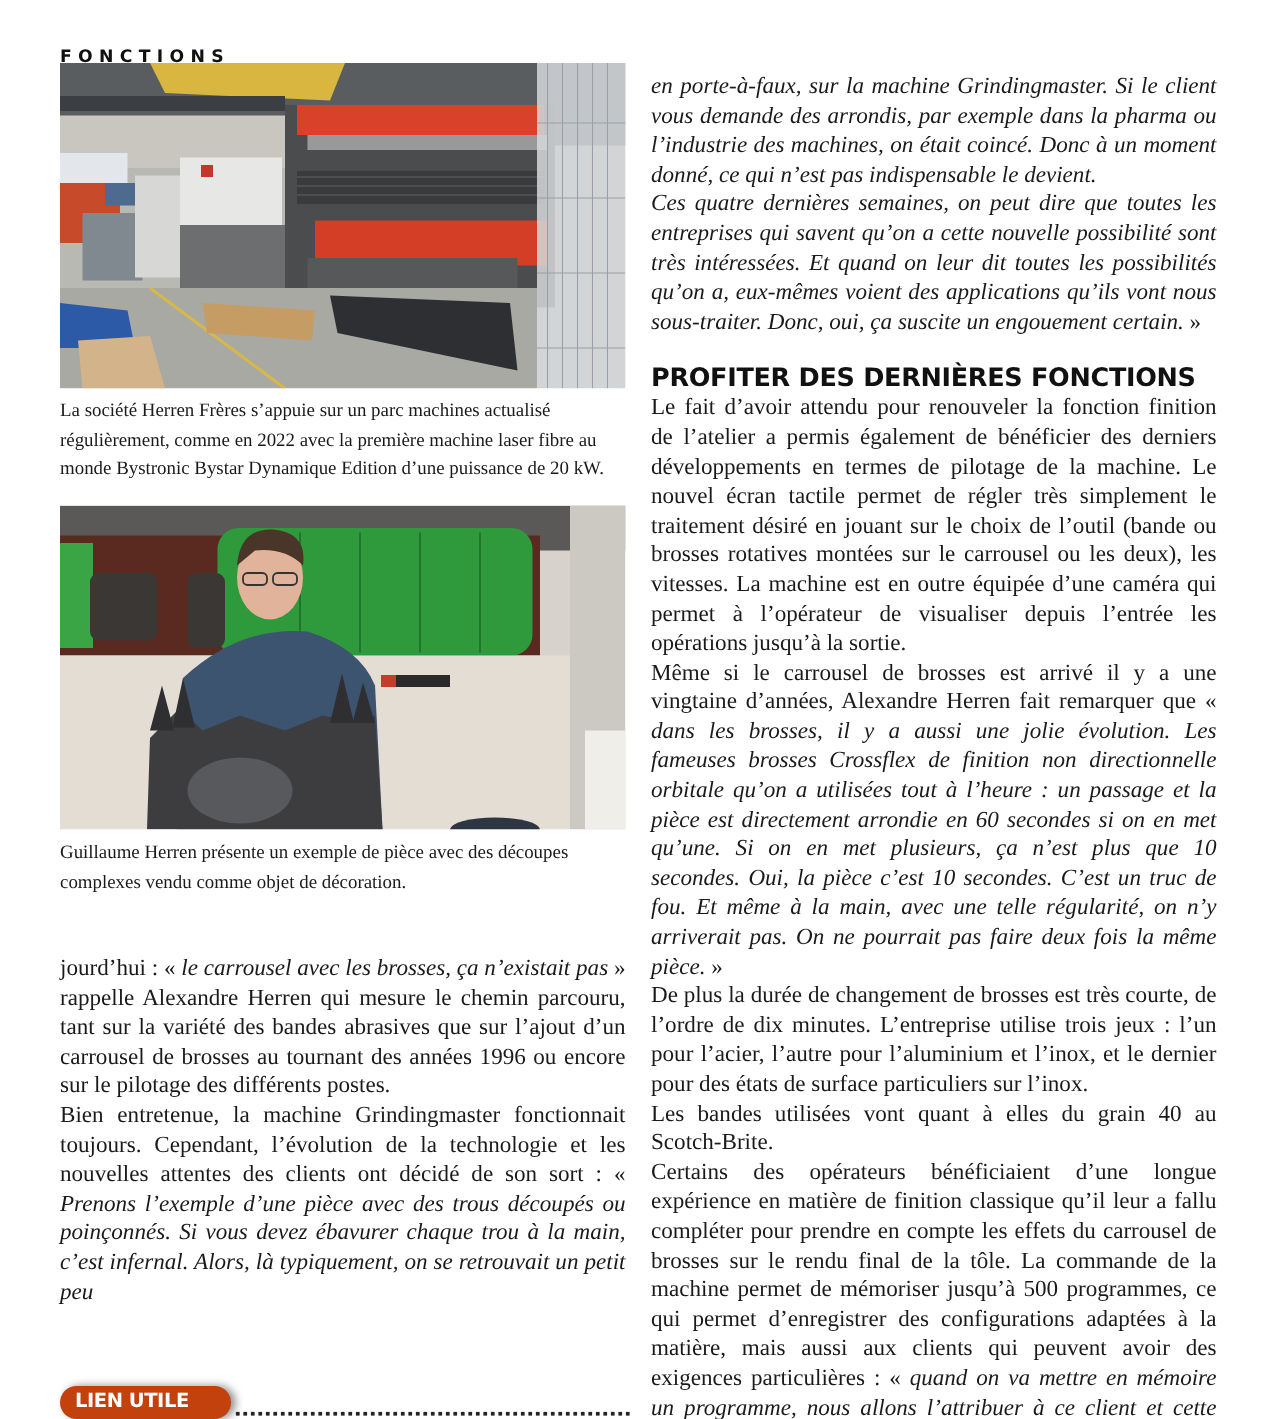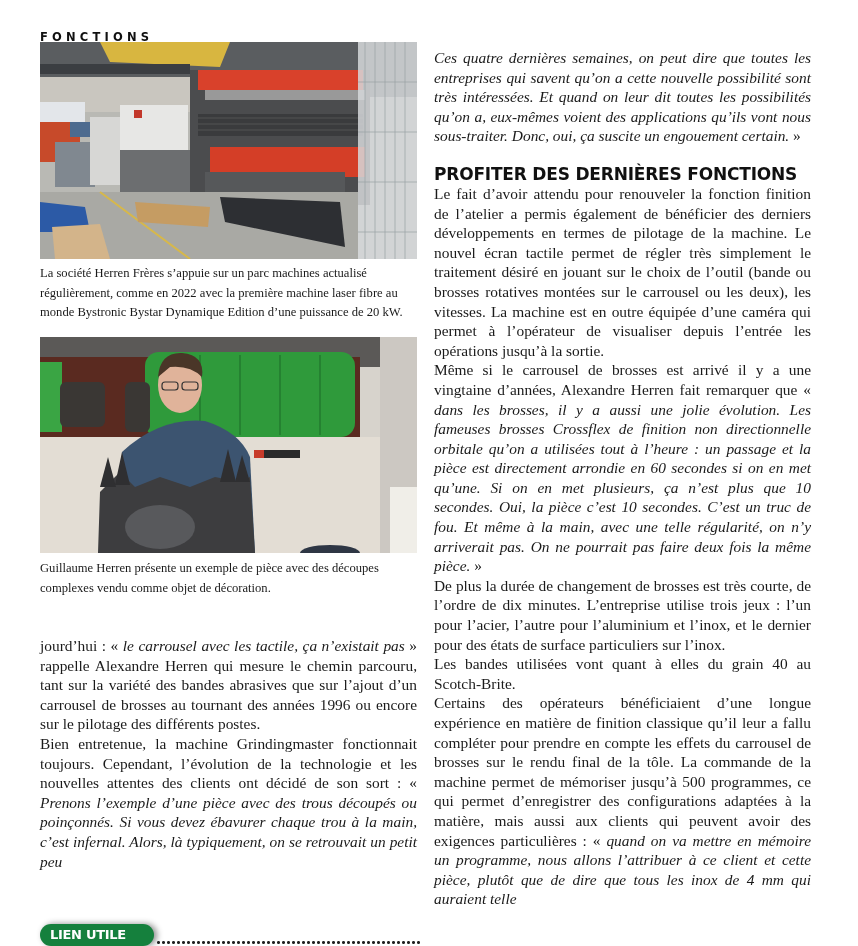--- a/index.html
+++ b/index.html
@@ -34,21 +34,21 @@
   .col em { font-style: italic; }
   #col-left-bottom { left: 40px; top: 636px; }
   #col-right { left: 434px; top: 48px; }
   .subhead {
     font-family: "DejaVu Sans", "Liberation Sans", sans-serif;
     font-weight: bold; font-size: 17px; line-height: 19px;
     letter-spacing: -0.2px; margin-top: 19px !important; color: #111;
   }
   .lien-utile {
     position: absolute; left: 40px; top: 924px; height: 22px; width: 114px;
-    background: #15803d; border-radius: 0 12px 12px 0;
+    background: #c2410c; border-radius: 0 12px 12px 0;
     box-shadow: 3px 0 6px rgba(0,0,0,0.45);
     border-top-left-radius: 12px; border-bottom-left-radius: 12px;
   }
   .lien-utile span {
     position: absolute; left: 10px; top: 3px;
     font-family: "DejaVu Sans", "Liberation Sans", sans-serif; font-weight: bold;
     font-size: 13px; color: #fff; letter-spacing: -0.3px;
   }
   .dotted-rule {
     position: absolute; left: 156px; top: 940px; width: 264px; height: 6px;
@@ -141,25 +141,26 @@
         <polygon points="180,145 188,112 196,145"></polygon>
         <polygon points="195,145 202,118 210,145"></polygon>
     </g>
     <ellipse cx="120" cy="190" rx="35" ry="22" fill="#58595c"></ellipse>
     <ellipse cx="290" cy="216" rx="30" ry="8" fill="#2e3644"></ellipse>
   </svg>
 </div>
 <div class="caption" id="caption2">Guillaume Herren présente un exemple de pièce avec des découpes complexes vendu comme objet de décoration.</div>
 
 <div class="col" id="col-left-bottom">
-  <p><span>jourd’hui : « </span><em>le carrousel avec les tactile, ça n’existait pas</em><span> » rappelle Alexandre Herren qui mesure le chemin parcouru, tant sur la variété des bandes abrasives que sur l’ajout d’un carrousel de brosses au tournant des années 1996 ou encore sur le pilotage des différents postes.</span></p>
+  <p><span>jourd’hui : « </span><em>le carrousel avec les brosses, ça n’existait pas</em><span> » rappelle Alexandre Herren qui mesure le chemin parcouru, tant sur la variété des bandes abrasives que sur l’ajout d’un carrousel de brosses au tournant des années 1996 ou encore sur le pilotage des différents postes.</span></p>
   <p><span>Bien entretenue, la machine Grindingmaster fonctionnait toujours. Cependant, l’évolution de la technologie et les nouvelles attentes des clients ont décidé de son sort : « </span><em>Prenons l’exemple d’une pièce avec des trous découpés ou poinçonnés. Si vous devez ébavurer chaque trou à la main, c’est infernal. Alors, là typiquement, on se retrouvait un petit peu</em></p>
 </div>
 
 <div class="col" id="col-right">
+  <p><em>en porte-à-faux, sur la machine Grindingmaster. Si le client vous demande des arrondis, par exemple dans la pharma ou l’industrie des machines, on était coincé. Donc à un moment donné, ce qui n’est pas indispensable le devient.</em></p>
   <p><em>Ces quatre dernières semaines, on peut dire que toutes les entreprises qui savent qu’on a cette nouvelle possibilité sont très intéressées. Et quand on leur dit toutes les possibilités qu’on a, eux-mêmes voient des applications qu’ils vont nous sous-traiter. Donc, oui, ça suscite un engouement certain.</em><span> »</span></p>
   <p class="subhead">PROFITER DES DERNIÈRES FONCTIONS</p>
   <p>Le fait d’avoir attendu pour renouveler la fonction finition de l’atelier a permis également de bénéficier des derniers développements en termes de pilotage de la machine. Le nouvel écran tactile permet de régler très simplement le traitement désiré en jouant sur le choix de l’outil (bande ou brosses rotatives montées sur le carrousel ou les deux), les vitesses. La machine est en outre équipée d’une caméra qui permet à l’opérateur de visualiser depuis l’entrée les opérations jusqu’à la sortie.</p>
   <p><span>Même si le carrousel de brosses est arrivé il y a une vingtaine d’années, Alexandre Herren fait remarquer que « </span><em>dans les brosses, il y a aussi une jolie évolution. Les fameuses brosses Crossflex de finition non directionnelle orbitale qu’on a utilisées tout à l’heure : un passage et la pièce est directement arrondie en 60 secondes si on en met qu’une. Si on en met plusieurs, ça n’est plus que 10 secondes. Oui, la pièce c’est 10 secondes. C’est un truc de fou. Et même à la main, avec une telle régularité, on n’y arriverait pas. On ne pourrait pas faire deux fois la même pièce.</em><span> »</span></p>
   <p>De plus la durée de changement de brosses est très courte, de l’ordre de dix minutes. L’entreprise utilise trois jeux : l’un pour l’acier, l’autre pour l’aluminium et l’inox, et le dernier pour des états de surface particuliers sur l’inox.</p>
   <p>Les bandes utilisées vont quant à elles du grain 40 au Scotch-Brite.</p>
   <p><span>Certains des opérateurs bénéficiaient d’une longue expérience en matière de finition classique qu’il leur a fallu compléter pour prendre en compte les effets du carrousel de brosses sur le rendu final de la tôle. La commande de la machine permet de mémoriser jusqu’à 500 programmes, ce qui permet d’enregistrer des configurations adaptées à la matière, mais aussi aux clients qui peuvent avoir des exigences particulières : « </span><em>quand on va mettre en mémoire un programme, nous allons l’attribuer à ce client et cette pièce, plutôt que de dire que tous les inox de 4 mm qui auraient telle</em></p>
 </div>
 
 <div class="lien-utile">

